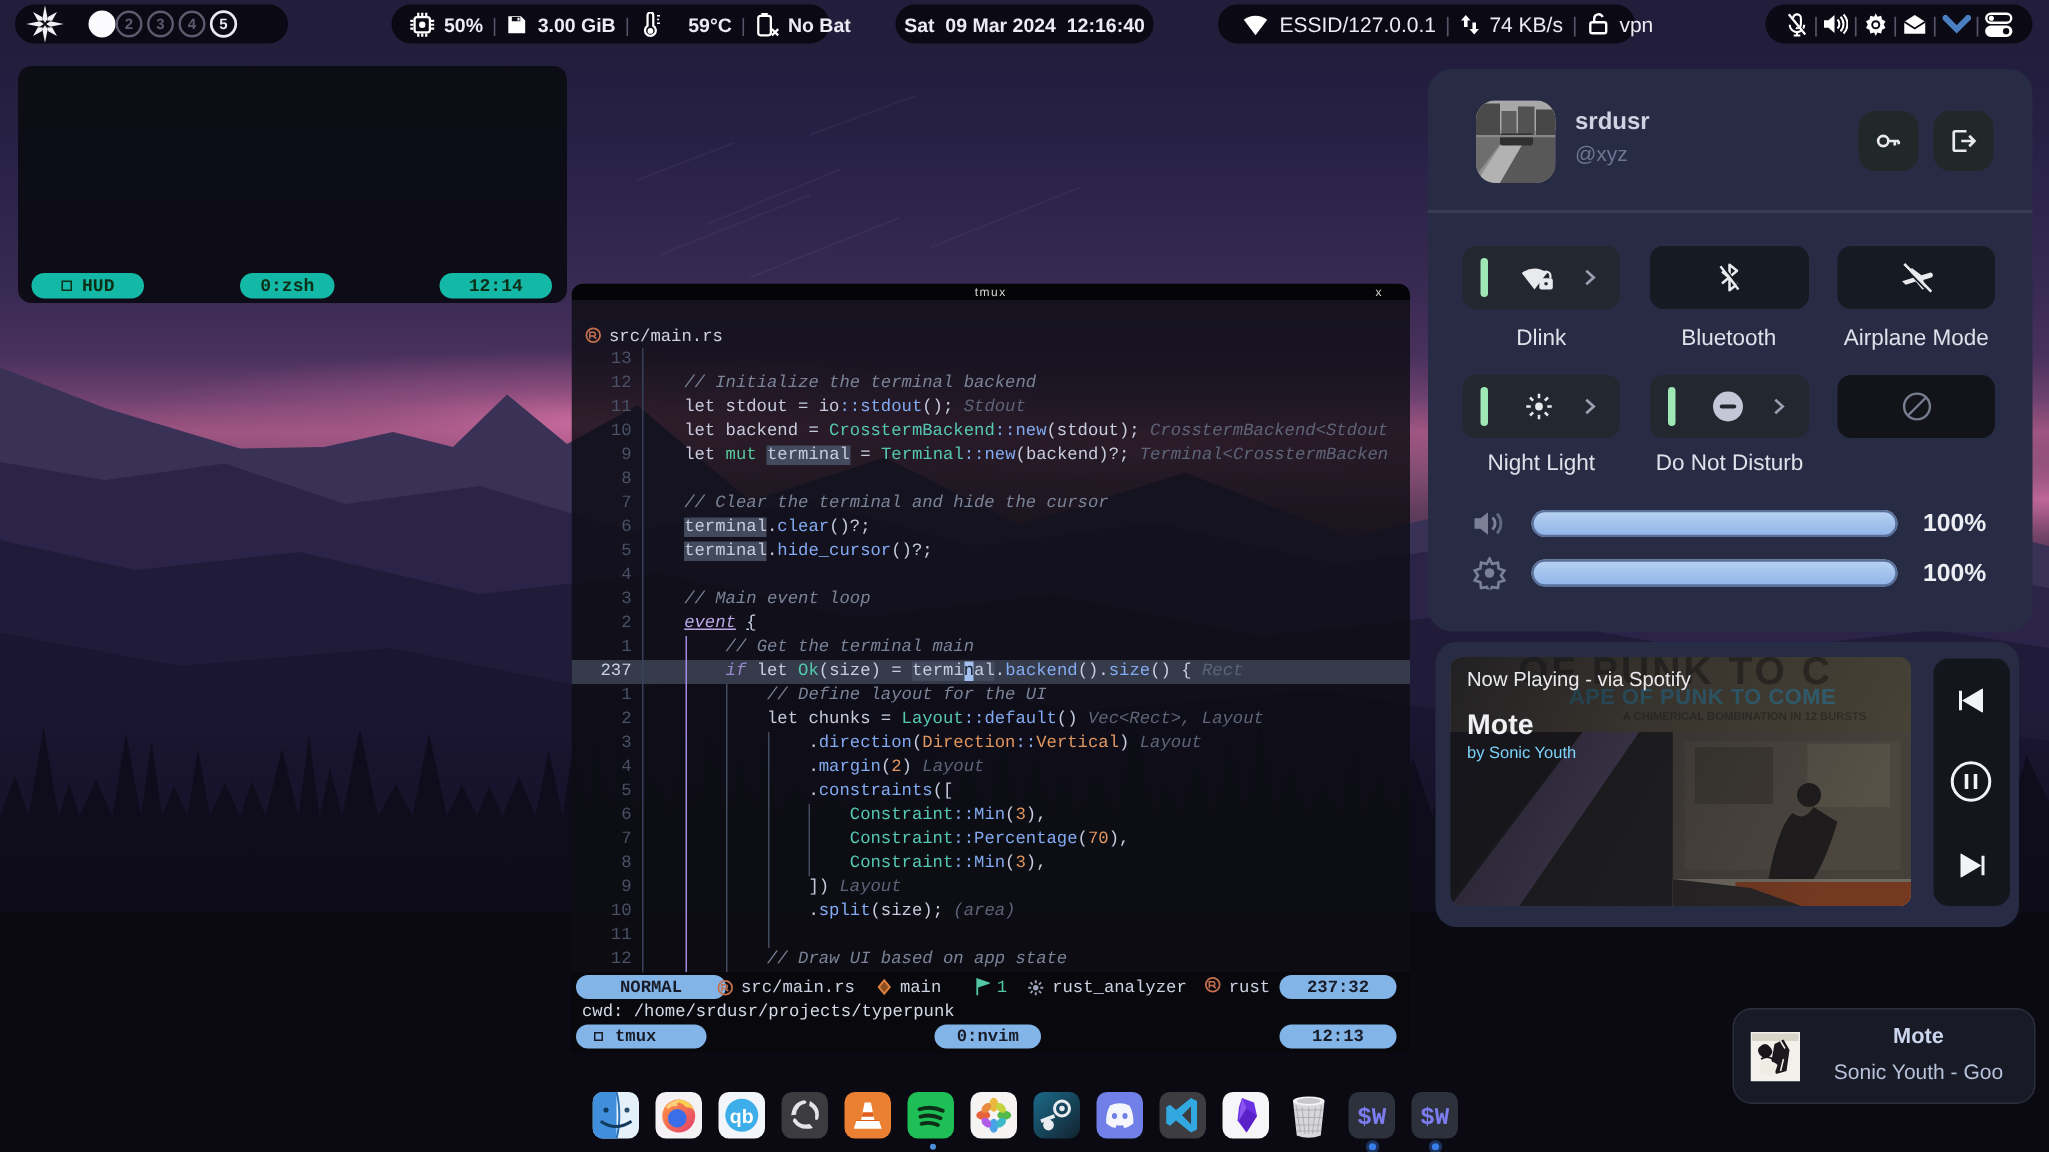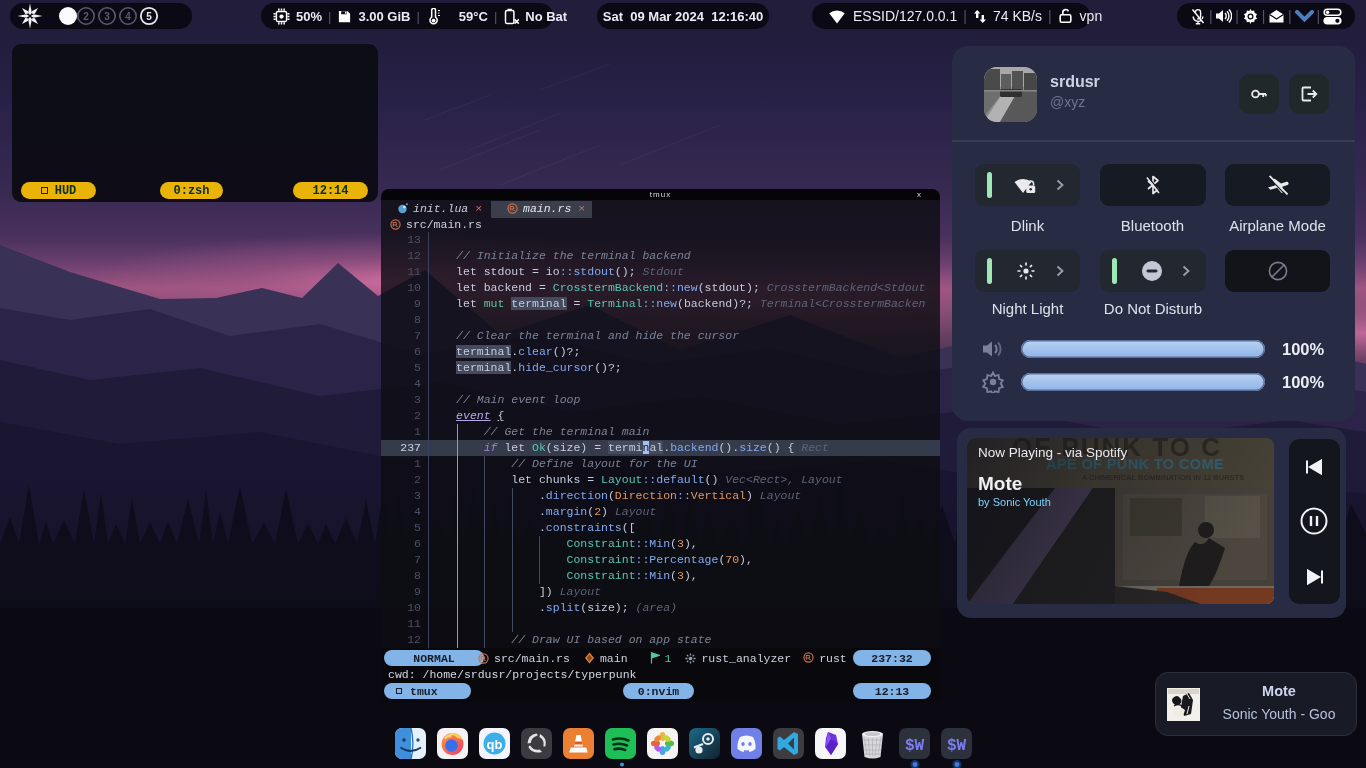--- a/index.html
+++ b/index.html
@@ -5,21 +5,21 @@
 #stage{position:absolute;left:0;top:0;width:1366px;height:768px;overflow:hidden}
 .abs{position:absolute}
 
 #topbar{left:0;top:0;width:1366px;height:32px;background:#211d3a}
 .pill{position:absolute;top:3px;height:26px;background:#0a0914;border-radius:13px;display:flex;align-items:center;color:#eceaf2;font-size:14px;white-space:nowrap}
 .sep{color:#565468;margin:0 6px;font-weight:400}
 .pill svg{flex:none}
 
 #term{left:12px;top:44px;width:366px;height:158px;background:rgba(13,12,21,0.96);border-radius:9px;overflow:hidden}
 #term .body{position:absolute;left:12px;top:9px;font-family:"Liberation Mono",monospace;font-size:12px;line-height:17px;color:#c9c7cd;white-space:pre}
-.tpill{position:absolute;height:17px;background:#eab308;border-radius:9px;color:#0d2e17;font-size:12px;font-weight:700;display:flex;align-items:center;justify-content:center;font-family:"Liberation Mono",monospace}
+.tpill{position:absolute;height:17px;background:#14b8a6;border-radius:9px;color:#0d2e17;font-size:12px;font-weight:700;display:flex;align-items:center;justify-content:center;font-family:"Liberation Mono",monospace}
 
 #tmux{left:381px;top:189px;width:559px;height:513px;border-radius:8px 8px 0 0;overflow:hidden}
 #tmux .titlebar{position:absolute;left:0;top:0;width:100%;height:11px;background:#050507;color:#d8d8d8;font-size:8px;letter-spacing:1px;text-align:center;line-height:11px}
 #tmux .glass{position:absolute;left:0;top:11px;width:100%;height:502px;background:rgba(13,13,20,0.82)}
 
 #cc{left:952px;top:46px;width:403px;height:375px;background:#272c44;border-radius:16px}
 #media{left:957px;top:428px;width:389px;height:190px;background:#272c44;border-radius:14px}
 #notif{left:1155px;top:672px;width:202px;height:64px;background:#181a26;border:1.5px solid #2c2f3e;border-radius:13px}
 .qsbtn{position:absolute;width:105px;height:42px;border-radius:9px}
 .qslabel{position:absolute;width:105px;text-align:center;color:#dfe1ea;font-size:15px}
@@ -221,32 +221,20 @@
 
   <div id="term" class="abs">
     <div class="tpill" style="left:9px;top:138px;width:75px"><span style="display:inline-block;width:7px;height:7px;border:1.5px solid #0d2e17;margin-right:7px"></span>HUD</div>
     <div class="tpill" style="left:148px;top:138px;width:63px">0:zsh</div>
     <div class="tpill" style="left:281px;top:138px;width:75px">12:14</div>
   </div>
 
   <div id="tmux" class="abs">
     <div class="titlebar">tmux<span style="position:absolute;right:18px">x</span></div>
     <div class="glass"></div>
-    <div class="tabs">
-      <span style="position:absolute;left:16px;color:#c9cedd"><svg width="11" height="11" viewBox="0 0 12 12" style="vertical-align:-1.5px;margin-right:5px">
-            <circle cx="6" cy="6.5" r="4.6" fill="#5a9fd4"></circle>
-            <circle cx="8" cy="4.4" r="1.5" fill="#cfe4f5"></circle>
-            <circle cx="10.8" cy="1.4" r="1.1" fill="#5a9fd4"></circle>
-          </svg>init.lua <span style="color:#d46a6a;font-style:normal">×</span></span>
-      <div style="position:absolute;left:110px;width:101px;height:17px;top:-1px;background:#3a3f4b"></div>
-      <span style="position:absolute;left:126px;color:#e2e6f0"><svg width="11" height="11" viewBox="0 0 12 12" style="vertical-align:-1.5px;margin-right:5px">
-            <circle cx="6" cy="6" r="5" fill="none" stroke="#c4704f" stroke-width="1.3"></circle>
-            <path d="M3.5 8.5 V3.8 h2.6 a1.4 1.4 0 0 1 0 2.8 H3.5 M6 6.6 L8.3 8.5" stroke="#c4704f" stroke-width="1.1" fill="none"></path>
-          </svg>main.rs <span style="color:#d46a6a;font-style:normal">×</span></span>
-    </div>
     <div class="crumb"><svg width="11" height="11" viewBox="0 0 12 12" style="vertical-align:-1.5px;margin-right:5px">
           <circle cx="6" cy="6" r="5" fill="none" stroke="#c4704f" stroke-width="1.3"></circle>
           <path d="M3.5 8.5 V3.8 h2.6 a1.4 1.4 0 0 1 0 2.8 H3.5 M6 6.6 L8.3 8.5" stroke="#c4704f" stroke-width="1.1" fill="none"></path>
         </svg>src/main.rs</div>
     <div style="position:absolute;left:0;top:251px;width:559px;height:16px;background:#363b4b"></div>
     <div style="position:absolute;left:46.5px;top:43px;width:1px;height:417px;background:#39405a"></div>
     <div style="position:absolute;left:75.5px;top:235px;width:1.5px;height:224px;background:#a18ae0"></div>
     <div style="position:absolute;left:103px;top:267px;width:1px;height:192px;background:#424a5e"></div>
     <div style="position:absolute;left:130.5px;top:299px;width:1px;height:144px;background:#424a5e"></div>
     <div style="position:absolute;left:158px;top:347px;width:1px;height:48px;background:#424a5e"></div>

